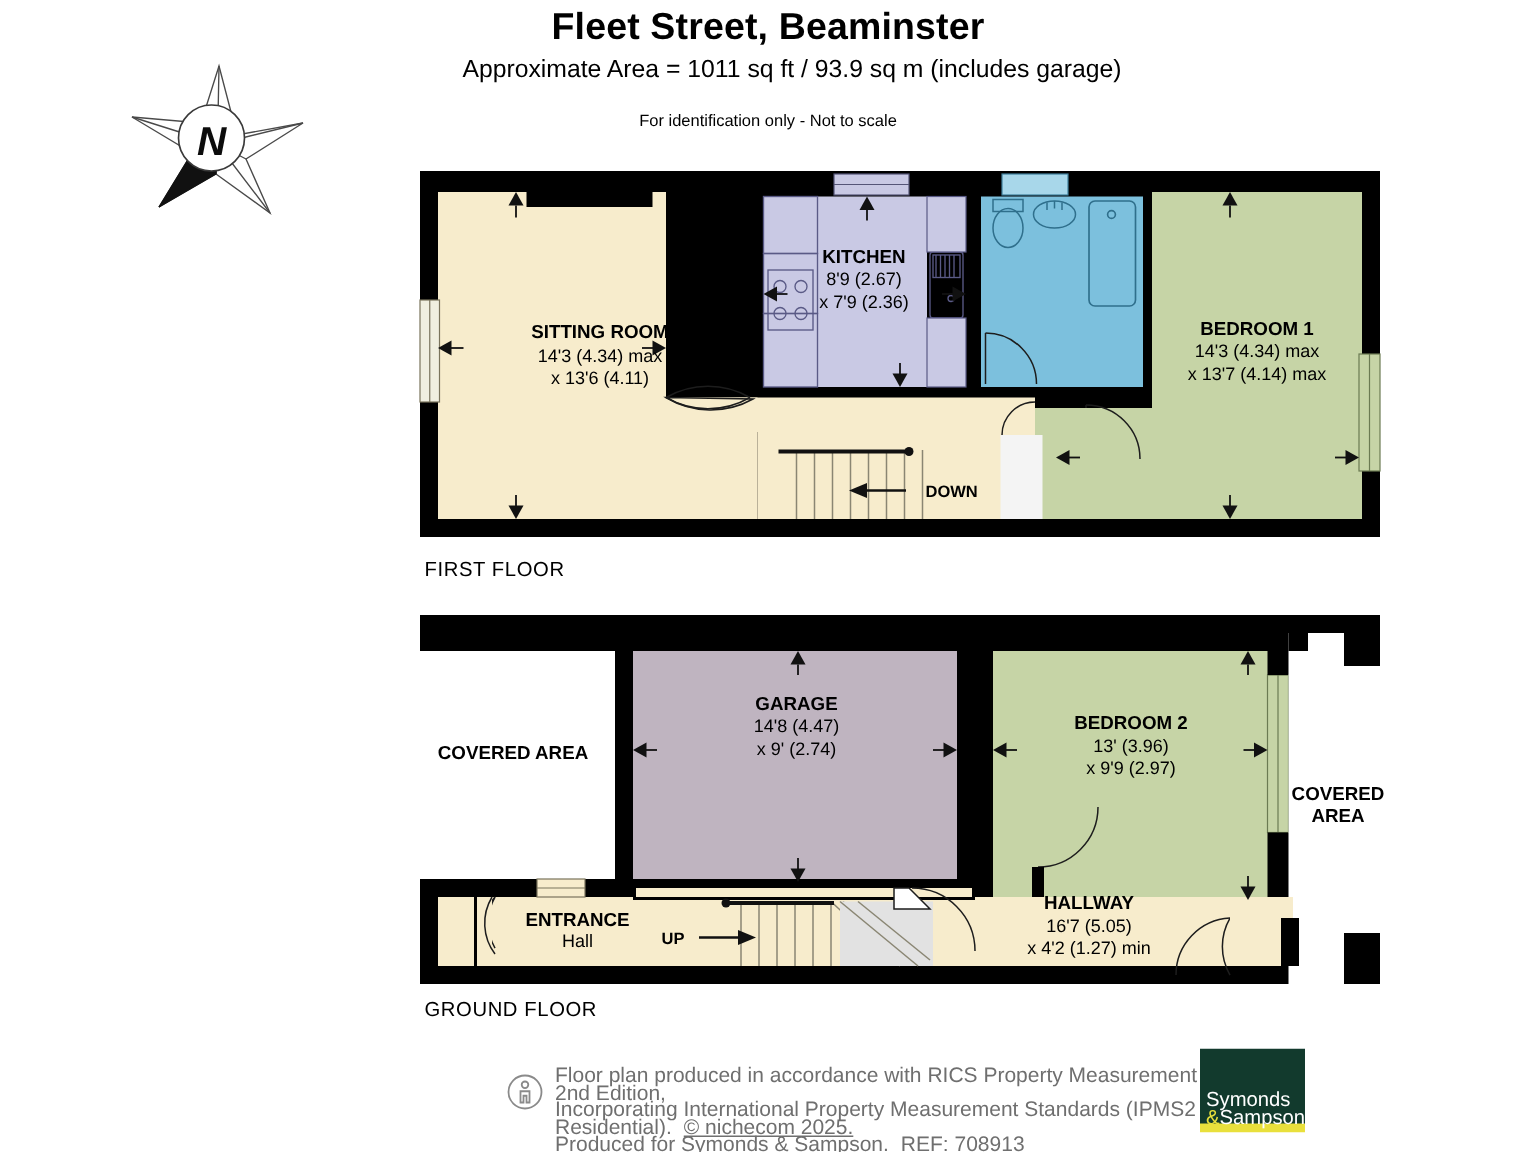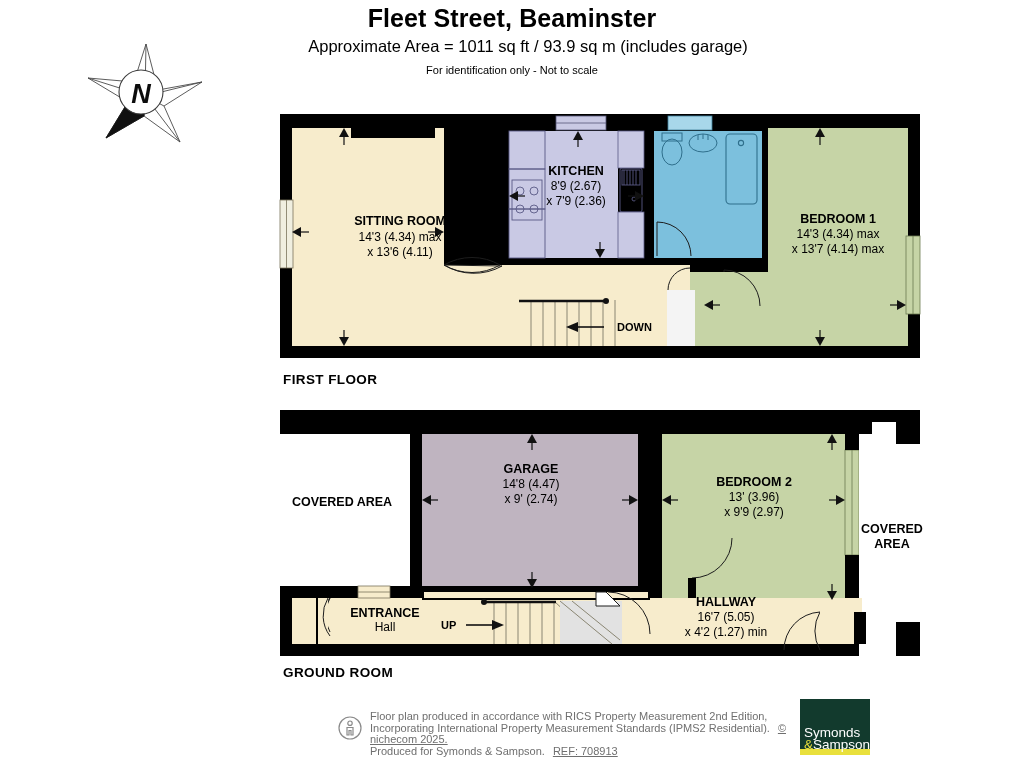--- a/index.html
+++ b/index.html
@@ -39,40 +39,40 @@
   .plan-area {
     font-size: 16.5px;
     font-weight: normal;
     line-height: 22px;
     margin-top: 2px;
     padding-left: 32px;
   }
   .plan-note {
     font-size: 11px;
     line-height: 15px;
-    margin-top: 6px;
+    margin-top: 17px;
   }
   #compass {
     position: absolute;
     left: 84px;
     top: 38px;
     width: 122px;
     height: 112px;
   }
   #floors {
     position: absolute;
     left: 0;
     top: 0;
     width: 1024px;
     height: 768px;
   }
   .floor-label {
     position: absolute;
     font-size: 13.5px;
-    font-weight: bold;
+    font-weight: normal;
     letter-spacing: 0.4px;
   }
   #first-floor-label { left: 283px; top: 372px; }
   #ground-floor-label { left: 283px; top: 665px; }
 
   #footer {
     position: absolute;
     left: 338px;
     top: 706px;
     width: 470px;
@@ -82,21 +82,21 @@
     position: absolute;
     left: 0;
     top: 10px;
     width: 24px;
     height: 24px;
   }
   .footer-text {
     position: absolute;
     left: 32px;
     top: 5px;
-    font-size: 11px;
+    font-size: 14px;
     line-height: 11.6px;
     color: #6f6f6f;
     width: 440px;
   }
   .footer-text span.copy { margin-left: 8px; text-decoration: underline; }
   #logo {
     position: absolute;
     left: 800px;
     top: 699px;
     width: 70px;
@@ -448,21 +448,21 @@
         <text x="385" y="631" font-size="12">Hall</text>
 
         <text x="726" y="606" font-size="12.5" font-weight="bold">HALLWAY</text>
         <text x="726" y="621" font-size="12">16'7 (5.05)</text>
         <text x="726" y="636" font-size="12">x 4'2 (1.27) min</text>
       </g>
     </g>
   </svg>
 
   <div class="floor-label" id="first-floor-label">FIRST FLOOR</div>
-  <div class="floor-label" id="ground-floor-label">GROUND ROOM</div>
+  <div class="floor-label" id="ground-floor-label">GROUND FLOOR</div>
 
   <div id="footer">
     <svg class="footer-icon" viewBox="0 0 24 24">
       <circle cx="12" cy="12" r="11" fill="none" stroke="#8a8a8a" stroke-width="1.2"></circle>
       <circle cx="12" cy="7.2" r="2.2" fill="none" stroke="#8a8a8a" stroke-width="1.2"></circle>
       <path d="M 9 11.5 L 15 11.5 L 15 19 L 13 19 L 13 14.5 L 11 14.5 L 11 19 L 9 19 Z" fill="none" stroke="#8a8a8a" stroke-width="1.2"></path>
     </svg>
     <div class="footer-text">
       <div>Floor plan produced in accordance with RICS Property Measurement 2nd Edition,</div>
       <div>

